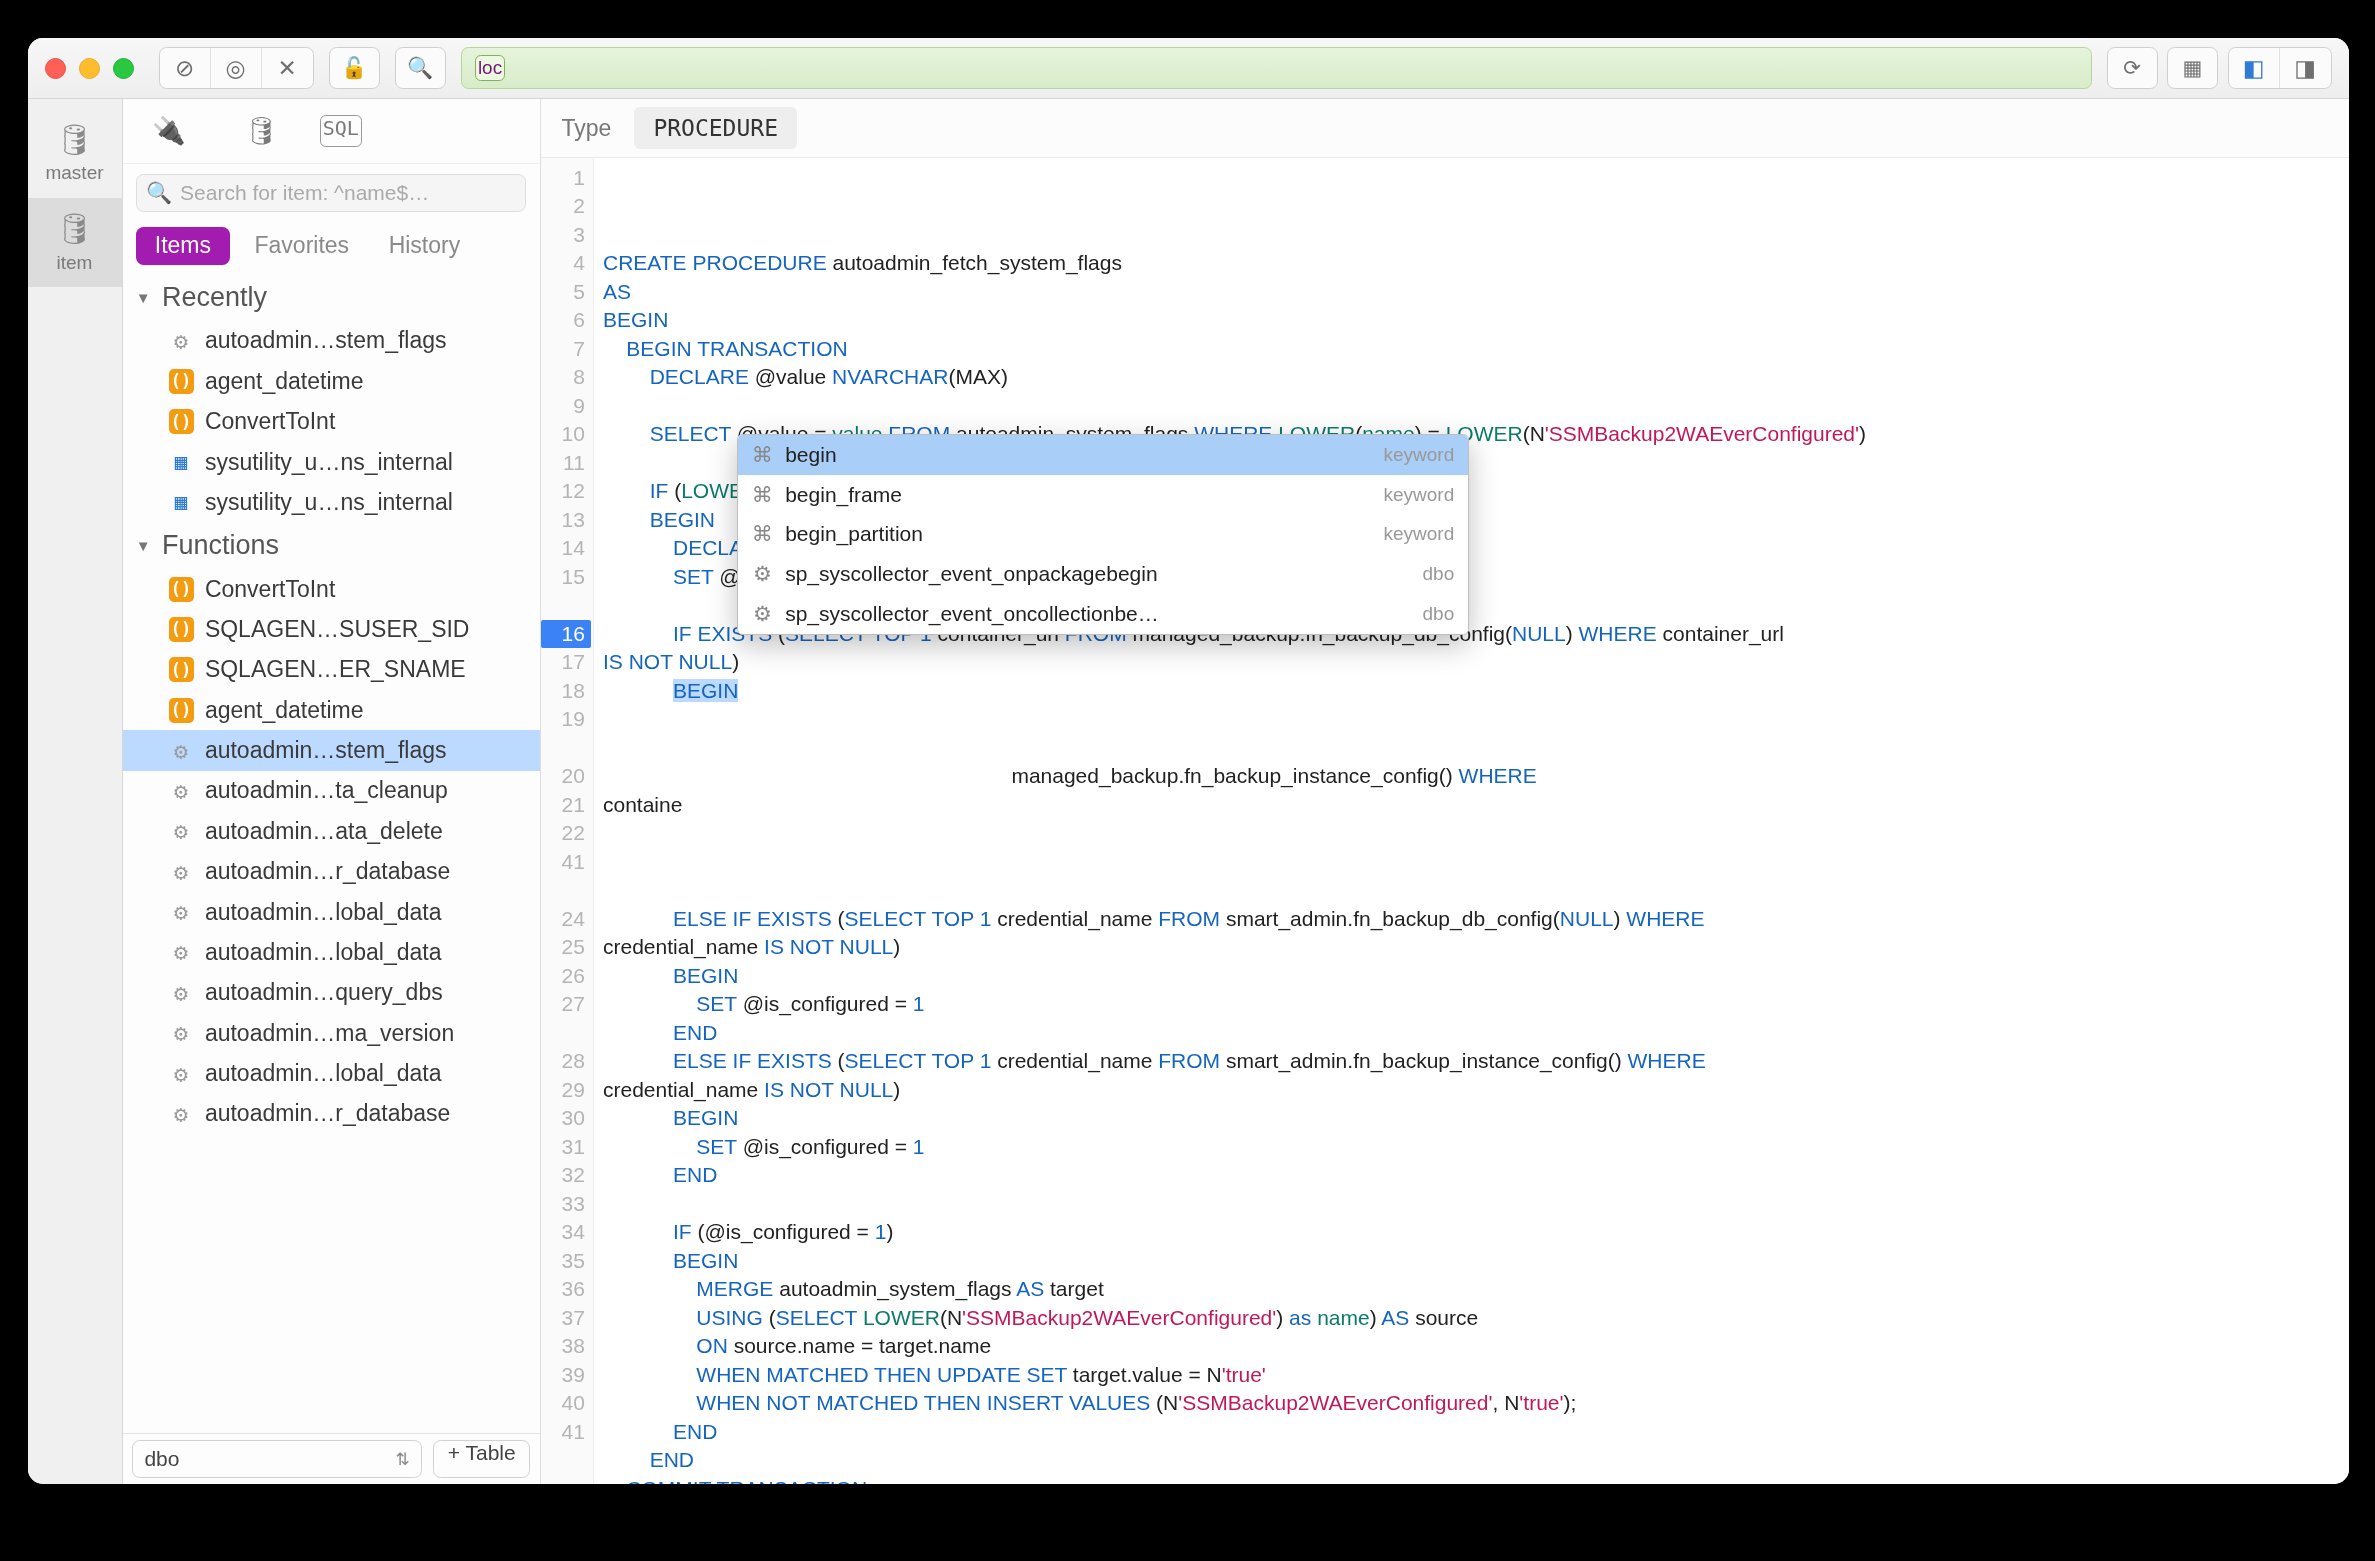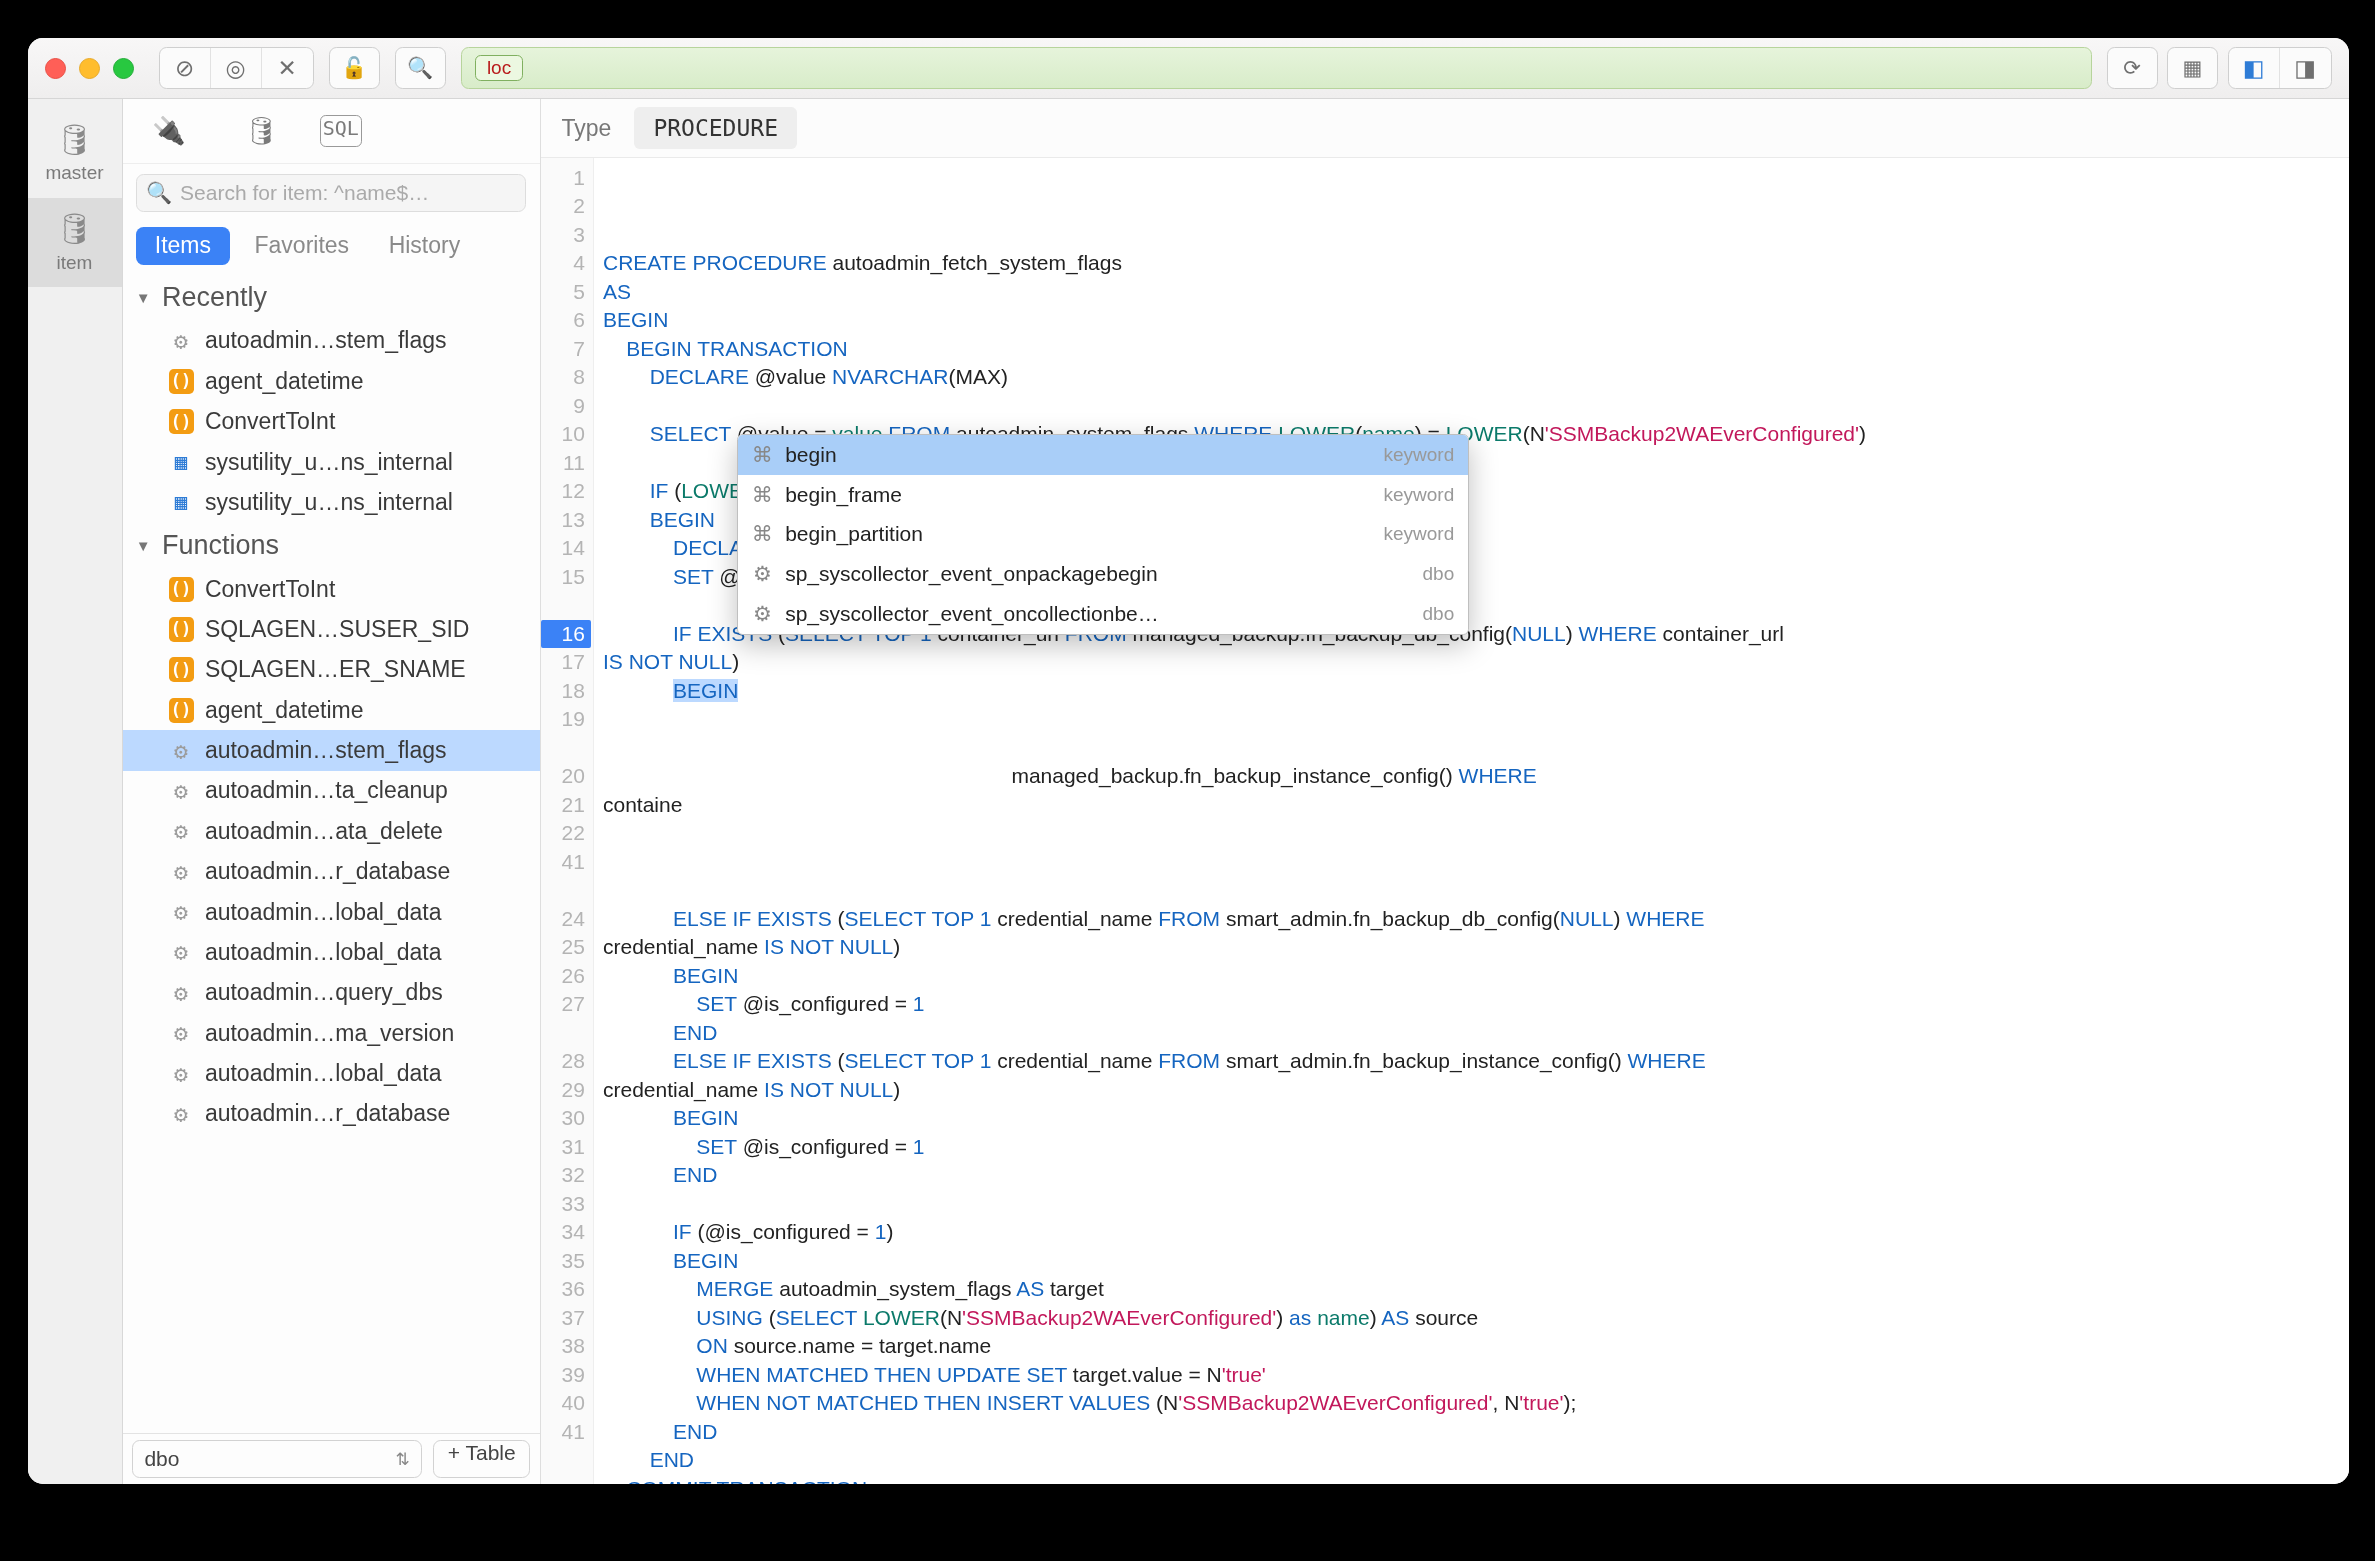--- a/index.html
+++ b/index.html
@@ -9,32 +9,32 @@
   .traffic { display:flex; gap:13.3px; margin-right: 9.5px; }
   .dot { width:21px; height:21px; border-radius:50%; }
   .dot.red{background:#ff5f57;border:1px solid #e94f45;}
   .dot.yellow{background:#ffbd2e;border:1px solid #e8aa2a;}
   .dot.green{background:#28c840;border:1px solid #23ad38;}
   .tb-group { display:flex; align-items:center; gap:0; border:1px solid #cfcfcf; border-radius:7.6px; background:#fbfbfb; height:42px; overflow:hidden;}
   .tb-btn { width:51px; height:100%; display:flex; align-items:center; justify-content:center; color:#6f6f6f; font-size:23px; border-right:1px solid #e2e2e2;}
   .tb-btn:last-child{border-right:none;}
   .tb-single{width:51px;height:42px;border:1px solid #cfcfcf;border-radius:7.6px;display:flex;align-items:center;justify-content:center;background:#fbfbfb;color:#6f6f6f;font-size:21px;}
   .breadcrumb-bar { flex: 1; height:42px; background: linear-gradient(#e6f4db,#d8ecc9); border:1px solid #b7d49c; border-radius:7.6px; display:flex; align-items:center; padding: 0 13.3px; font-family: ui-monospace, SFMono-Regular, Menlo, monospace; font-size: 23px; color:#454545; justify-content:space-between;}
-  .bc-badge{ border:1px solid #80b060; border-radius:5.7px; padding:1px 11px; font-size:19px; color:#b91c1c; background:#ecf8e1;}
+  .bc-badge{ border:1px solid #80b060; border-radius:5.7px; padding:1px 2px; font-size:19px; color:#701a75; background:#ecf8e1;}
   .body { flex:1; display:flex; overflow:hidden;}
   .db-rail { width:95px; background:#f0f0f0; border-right:1px solid #d8d8d8; display:flex; flex-direction:column; align-items:center; padding-top:9.5px;}
   .db-rail .db-item { width:100%; display:flex; flex-direction:column; align-items:center; padding:13.3px 0; color:#7a7a7a; font-size:19px; gap:5.7px;}
   .db-rail .db-item.selected{background:#dcdcdc;}
   .db-cyl{font-size:30px;color:#8a8a8a;}
   .sidebar { width:418px; background:#fdfdfd; border-right:1px solid #dedede; display:flex; flex-direction:column;}
   .sb-top{ height:65px; display:flex; align-items:center; padding:0 13.3px; gap:25px; border-bottom:1px solid #eee;}
   .sb-top .mini{ width:67px; display:flex; justify-content:center; font-size:27px; color:#7a7a7a;}
   .sb-search{ margin:9.5px 13.3px; height:38px; border:1px solid #ddd; border-radius:7.6px; background:#f5f5f5; display:flex; align-items:center; padding:0 9.5px; color:#aaa; gap:7.6px; font-size:21px;}
   .sb-tabs{ display:flex; align-items:center; gap:9.5px; padding: 5.7px 13.3px 9.5px;}
-  .pill{ background:#3b82f6; color:#fff; border-radius:7.6px; padding:5.7px 19px; font-size:23px;}
+  .pill{ background:#a21caf; color:#fff; border-radius:7.6px; padding:5.7px 19px; font-size:23px;}
   .tab-plain{ color:#8a8a8a; font-size:23px; padding:5.7px 15px;}
   .sb-tree{ flex:1; overflow:auto; font-size:23px; color:#3a3a3a;}
   .tree-hdr{ display:flex; align-items:center; gap:7.6px; padding:7.6px 13.3px; color:#555; font-size:27px;}
   .tree-hdr::before{content:"▼"; font-size:15px; color:#777; margin-right:3.8px;}
   .tree-item{ display:flex; align-items:center; gap:11.4px; padding:6.7px 13.3px 6.7px 46px; white-space:nowrap; overflow:hidden; text-overflow:ellipsis;}
   .tree-item.selected{ background:#bcd9ff;}
   .ic{ width:25px; height:25px; display:inline-flex; align-items:center; justify-content:center; border-radius:4.8px; font-family: ui-monospace, Menlo, monospace; font-size:17px;}
   .ic-gear{ color:#9c9c9c; font-size:23px;}
   .ic-fn{ background:#f39c12; color:#fff; font-weight:700;}
   .ic-grid{ color:#2e7cd6; font-size:21px;}

